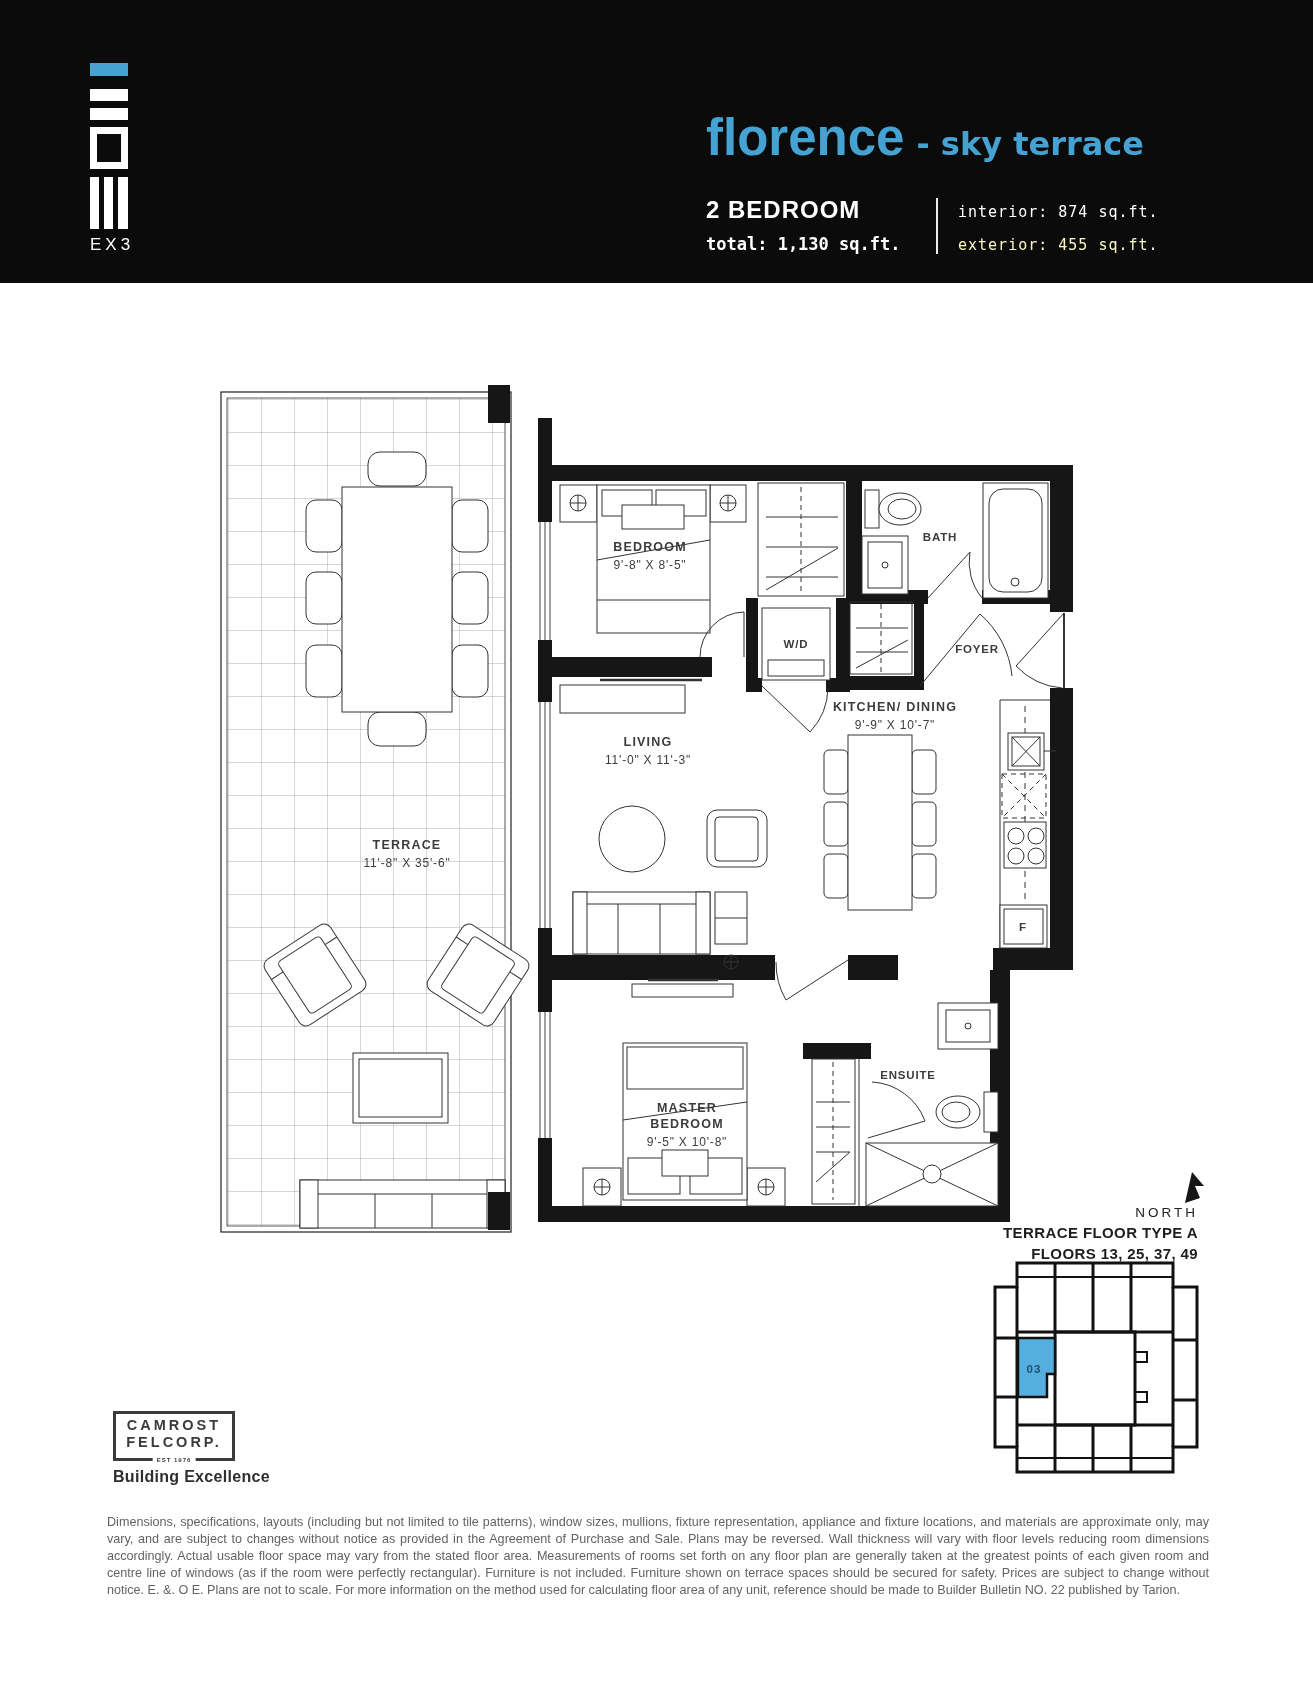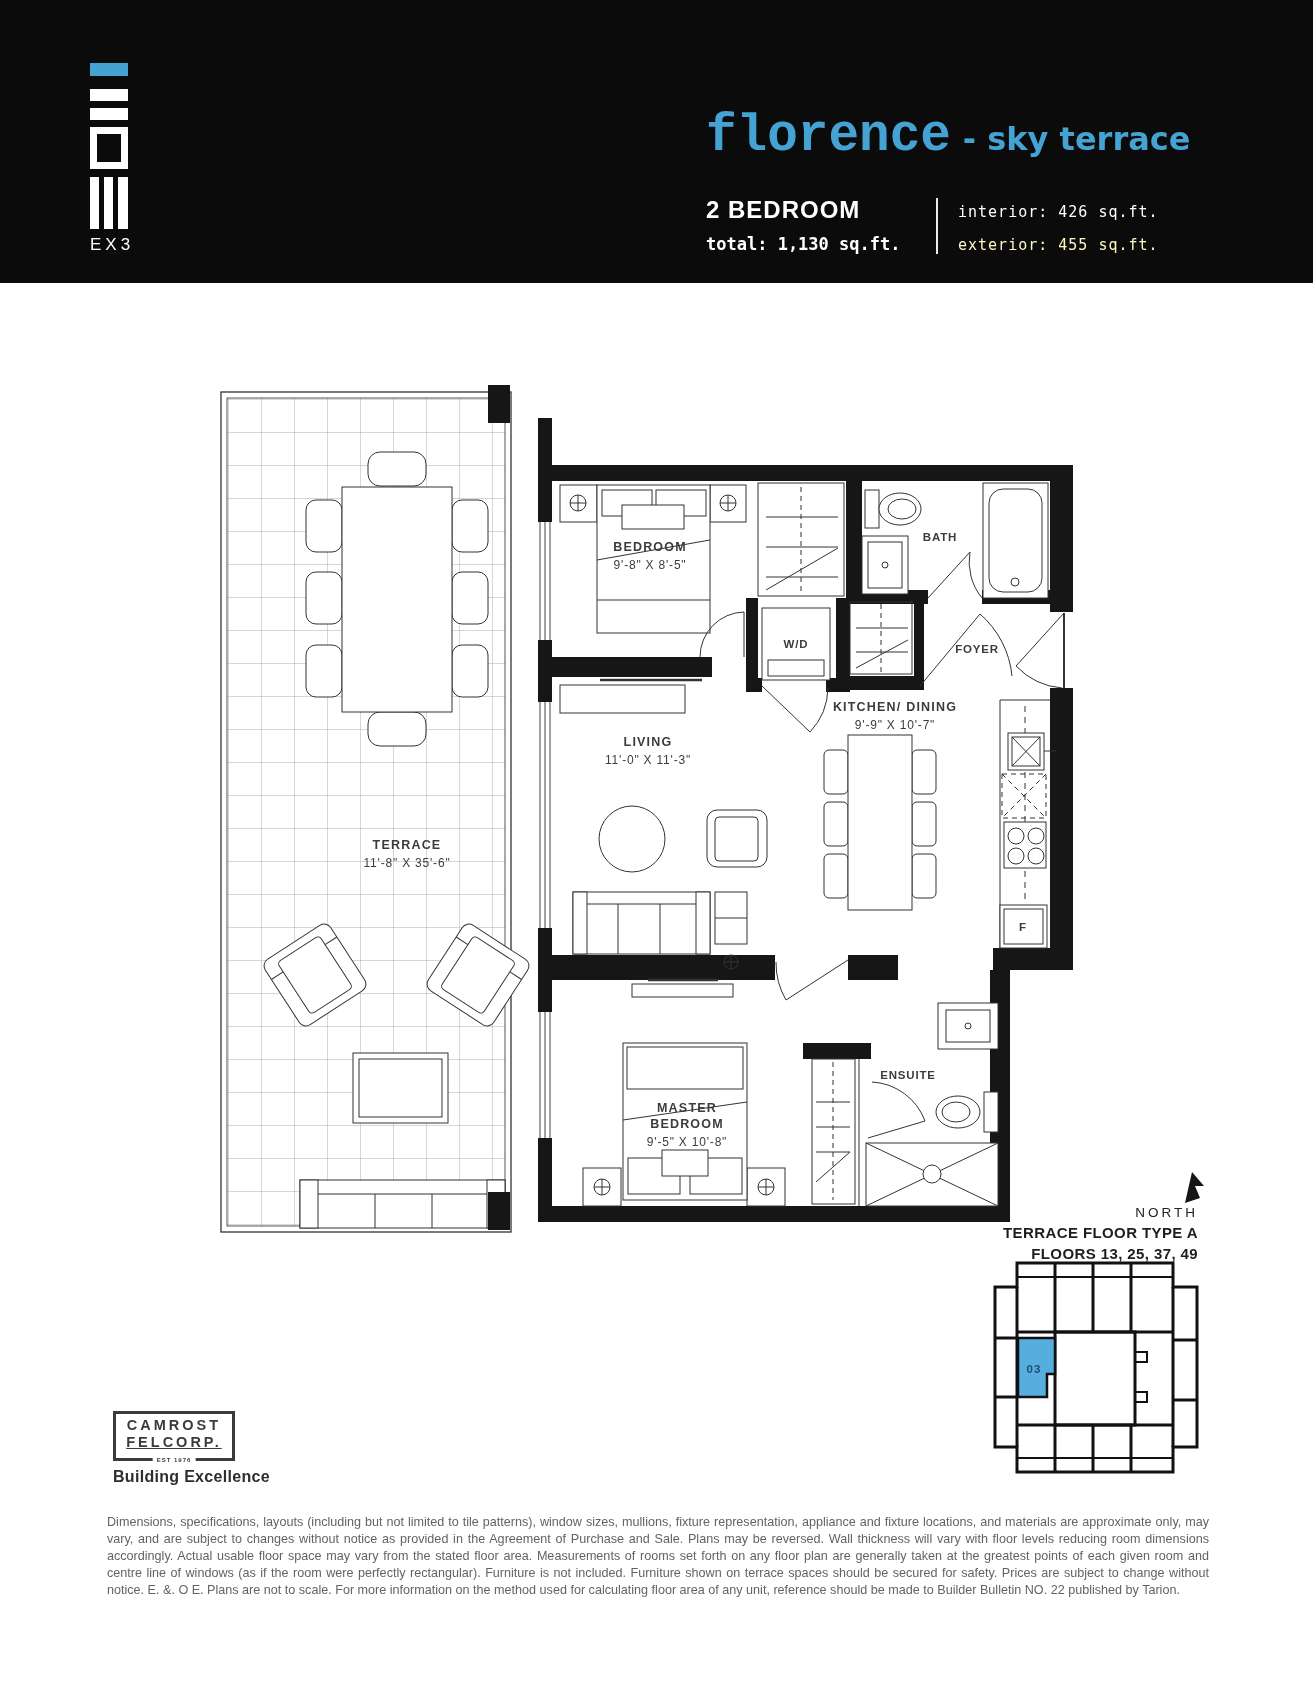--- a/index.html
+++ b/index.html
@@ -17,21 +17,21 @@
             border:7px solid #fff;box-sizing:border-box;background:#0b0b0b;}
   .logo .vbars{position:absolute;left:0;top:114px;width:38px;height:52px;}
   .logo .vbars i{position:absolute;top:0;height:52px;background:#fff;}
   .logo .vbars i:nth-child(1){left:0;width:9px;}
   .logo .vbars i:nth-child(2){left:14px;width:9px;}
   .logo .vbars i:nth-child(3){left:28px;width:10px;}
   .logo .ex3{position:absolute;left:0;top:172px;color:#fff;font-weight:normal;
              font-size:17px;letter-spacing:4px;white-space:nowrap;}
   .title-row{position:absolute;left:706px;top:108px;white-space:nowrap;}
   .title-main{font-size:51px;font-weight:800;color:#45a3d4;letter-spacing:0px;
-              font-family:Liberation Mono, monospace;}
+              font-family:Liberation Sans, sans-serif;}
   .title-sub{font-size:32px;font-weight:800;color:#45a3d4;margin-left:12px;
              font-family:"DejaVu Sans",sans-serif;margin-top:41px;}
   .unit-type{position:absolute;left:706px;top:196px;color:#fff;font-size:24px;
              font-weight:bold;letter-spacing:1px;}
   .unit-total{position:absolute;left:706px;top:228px;color:#fff;font-size:17px;
               font-weight:bold;font-family:"DejaVu Sans Mono",monospace;letter-spacing:0px;margin-top:6px;}
   .stat-divider{position:absolute;left:936px;top:198px;width:2px;height:56px;background:#ececec;}
   .stat-interior{position:absolute;left:958px;top:203px;color:#fff;font-size:15px;
                  font-family:"DejaVu Sans Mono",monospace;letter-spacing:1px;}
   .stat-exterior{position:absolute;left:958px;top:236px;color:#fef9c3;font-size:15px;
@@ -81,21 +81,21 @@
         <i></i>
       </div>
     <div class="ex3">EX3</div>
   </div>
   <div class="title-row">
     <span class="title-main">florence</span><span class="title-sub">- sky terrace</span>
   </div>
   <div class="unit-type">2 BEDROOM</div>
   <div class="unit-total">total: 1,130 sq.ft.</div>
   <div class="stat-divider"></div>
-  <div class="stat-interior">interior: 426 sq.ft.</div>
+  <div class="stat-interior">interior: 874 sq.ft.</div>
   <div class="stat-exterior">exterior: 455 sq.ft.</div>
 </div>
 
 <svg class="plan" width="1313" height="1688" viewBox="0 0 1313 1688">
   <defs>
     <pattern id="tiles" width="33" height="33" patternUnits="userSpaceOnUse" x="228" y="399">
       <path d="M33 0 H0 V33" fill="none" stroke="#9a9a9a" stroke-width="0.8"></path>
     </pattern>
   </defs>
 
@@ -391,18 +391,18 @@
     <line x1="1093" y1="1425" x2="1093" y2="1472"></line>
     <line x1="1131" y1="1425" x2="1131" y2="1472"></line>
     <line x1="1017" y1="1458" x2="1173" y2="1458" stroke-width="2"></line>
     <polygon points="1018,1338 1055,1338 1055,1374 1047,1374 1047,1397 1018,1397" fill="#56aede" stroke-width="2.5"></polygon>
   </g>
   <text class="unit-num" x="1034" y="1373">03</text>
 </svg>
 
 <div class="cf-box">
   <div class="cf-line">CAMROST</div>
-  <div class="cf-line" style="margin-top:0;text-decoration:underline;">FELCORP.</div>
+  <div class="cf-line" style="margin-top:0;">FELCORP.</div>
   <div class="cf-est">EST 1976</div>
 </div>
 <div class="cf-tagline">Building Excellence</div>
 
 <div class="disclaimer">Dimensions, specifications, layouts (including but not limited to tile patterns), window sizes, mullions, fixture representation, appliance and fixture locations, and materials are approximate only, may vary, and are subject to changes without notice as provided in the Agreement of Purchase and Sale. Plans may be reversed. Wall thickness will vary with floor levels reducing room dimensions accordingly. Actual usable floor space may vary from the stated floor area. Measurements of rooms set forth on any floor plan are generally taken at the greatest points of each given room and centre line of windows (as if the room were perfectly rectangular). Furniture is not included. Furniture shown on terrace spaces should be secured for safety. Prices are subject to change without notice. E. &amp;. O E. Plans are not to scale. For more information on the method used for calculating floor area of any unit, reference should be made to Builder Bulletin NO. 22 published by Tarion.</div>
 
 </body></html>

